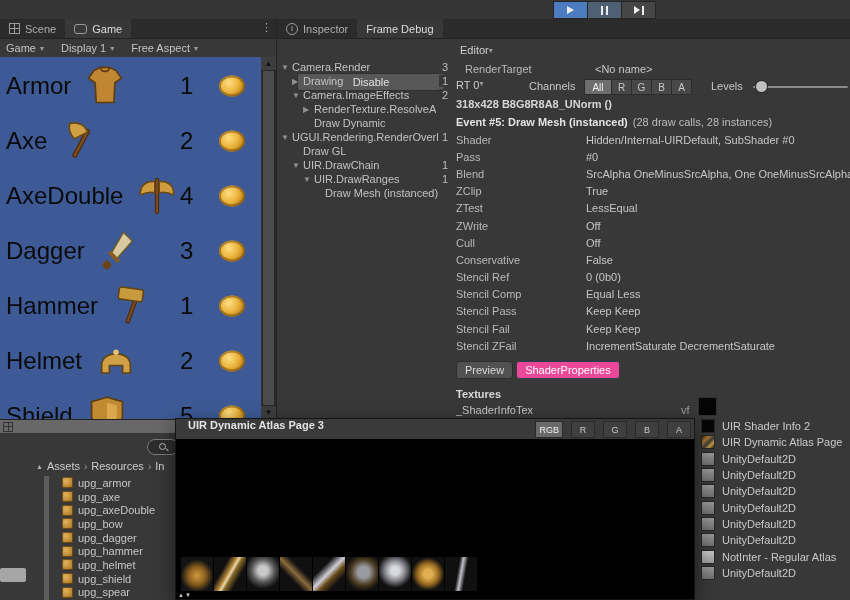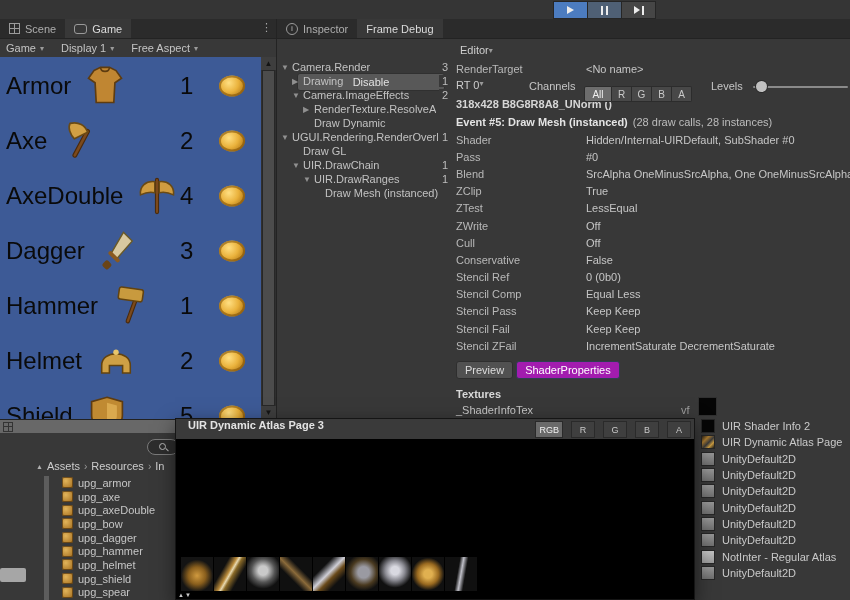--- a/index.html
+++ b/index.html
@@ -50,44 +50,44 @@
   .disable-btn{position:absolute;left:20px;top:2px;width:146px;height:16px;background:#585858;border:1px solid #303030;border-radius:3px;
                font-size:11px;color:#e2e2e2;display:flex;align-items:center;justify-content:center;cursor:pointer;margin-top:32px;}
   .editor-dd{position:absolute;left:179px;top:3px;width:128px;height:16px;display:flex;align-items:center;
              font-size:11px;color:#cfcfcf;padding:0 4px;cursor:pointer;}
   .fd-tree{position:absolute;left:0;top:41px;width:176px;font-size:11px;}
   .trow{height:14px;display:flex;align-items:center;position:relative;white-space:nowrap;overflow:hidden;color:#c2c2c2;cursor:pointer;}
   .fold{width:11px;font-size:8px;color:#909090;flex:none;}
   .tlabel{overflow:hidden;}
   .tcount{position:absolute;right:5px;color:#bdbdbd;background:#383838;padding-left:3px;}
   .fd-details{position:absolute;left:176px;top:41px;width:398px;font-size:11px;color:#c6c6c6;}
-  .d-row{display:flex;height:17px;align-items:center;}
+  .d-row{display:flex;height:17px;align-items:center;margin-left:9px;}
   .d-label{width:130px;flex:none;color:#b9b9b9;padding-left:3px;}
   .chan-row{position:relative;height:19px;}
   .rt-select{position:absolute;left:3px;top:2px;display:flex;align-items:flex-start;color:#cccccc;cursor:pointer;}
   .rt-select .arr{font-size:8px;color:#9a9a9a;}
   .chan-label{position:absolute;left:76px;top:3px;}
   .chan-group{position:absolute;left:131px;top:2px;display:flex;}
   .chan{height:14px;min-width:15px;padding:0 2px;background:#484848;border:1px solid #2c2c2c;border-left-width:0;color:#c9c9c9;
-        font-size:10px;display:flex;align-items:center;justify-content:center;cursor:pointer;margin-top:7px;}
+        font-size:10px;display:flex;align-items:center;justify-content:center;cursor:pointer;}
   .chan:first-child{border-left-width:1px;border-radius:2px 0 0 2px;min-width:22px;}
   .chan:last-child{border-radius:0 2px 2px 0;}
   .chan.selected{background:#6d6d6d;color:#f0f0f0;}
   .levels-label{position:absolute;left:258px;top:3px;}
   .slider-track{position:absolute;left:300px;top:9px;width:95px;height:2px;background:#8a8a8a;border-radius:1px;cursor:pointer;}
   .slider-thumb{position:absolute;left:303px;top:4px;width:11px;height:11px;border-radius:50%;background:#c0c0c0;box-shadow:0 0 0 1px #2a2a2a;cursor:grab;}
   .info-row{height:17px;line-height:17px;font-weight:700;color:#d6d6d6;padding-left:3px;}
   .event-row{height:18px;line-height:18px;padding-left:3px;white-space:nowrap;}
   .event-title{font-weight:700;color:#e4e4e4;}
   .event-stats{color:#bdbdbd;margin-left:2px;}
   .prop-row{display:flex;height:17.2px;align-items:center;white-space:nowrap;}
   .btn-row{margin:7px 0 0 3px;display:flex;gap:3px;height:17px;}
   .fd-btn{height:16px;padding:0 8px;background:#515151;border:1px solid #2e2e2e;border-radius:3px;color:#dddddd;font-size:11px;
           display:flex;align-items:center;cursor:pointer;}
-  .fd-btn.selected{background:#a21caf;border-color:#2e3e52;color:#ffffff;}
+  .fd-btn.selected{background:#ec4899;border-color:#2e3e52;color:#ffffff;}
   .tex-heading{margin-top:9px;padding-left:3px;font-weight:700;color:#d8d8d8;height:14px;line-height:14px;}
   .texprop-row{position:relative;height:18px;line-height:18px;padding-left:3px;cursor:pointer;}
   .texprop-flags{position:absolute;left:228px;color:#9d9d9d;}
   .texprop-swatch{position:absolute;left:245px;top:-4px;width:17px;height:17px;background:#050505;border:1px solid #303030;}
   .texture-list{position:absolute;left:424px;top:399px;width:150px;}
   .texrow{display:flex;align-items:center;height:16.3px;gap:7px;cursor:pointer;}
   .sw{width:14px;height:14px;flex:none;border:1px solid #262626;box-sizing:border-box;}
   .sw-dark{background:#060606;}
   .sw-atlas{background:linear-gradient(135deg,#2a2118 0%,#a87a30 30%,#3a3a3a 55%,#c89a40 75%,#1a1a1a 100%);}
   .sw-gray{background:linear-gradient(180deg,#969696,#6e6e6e);}

